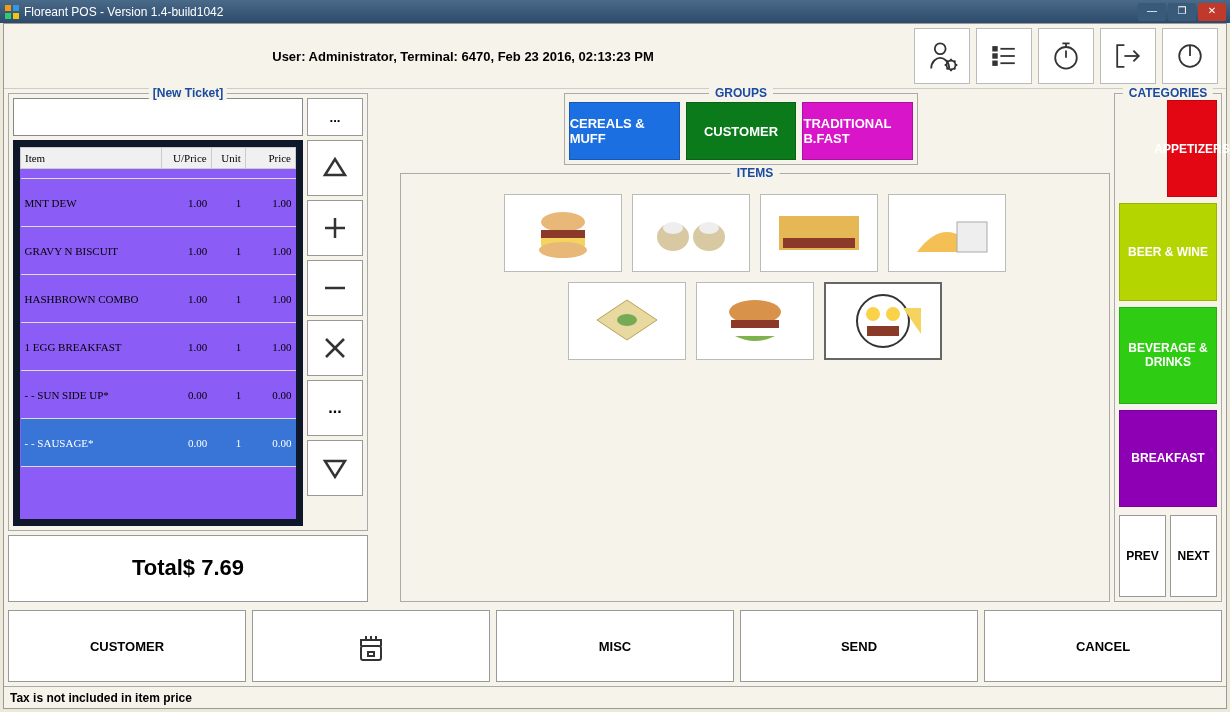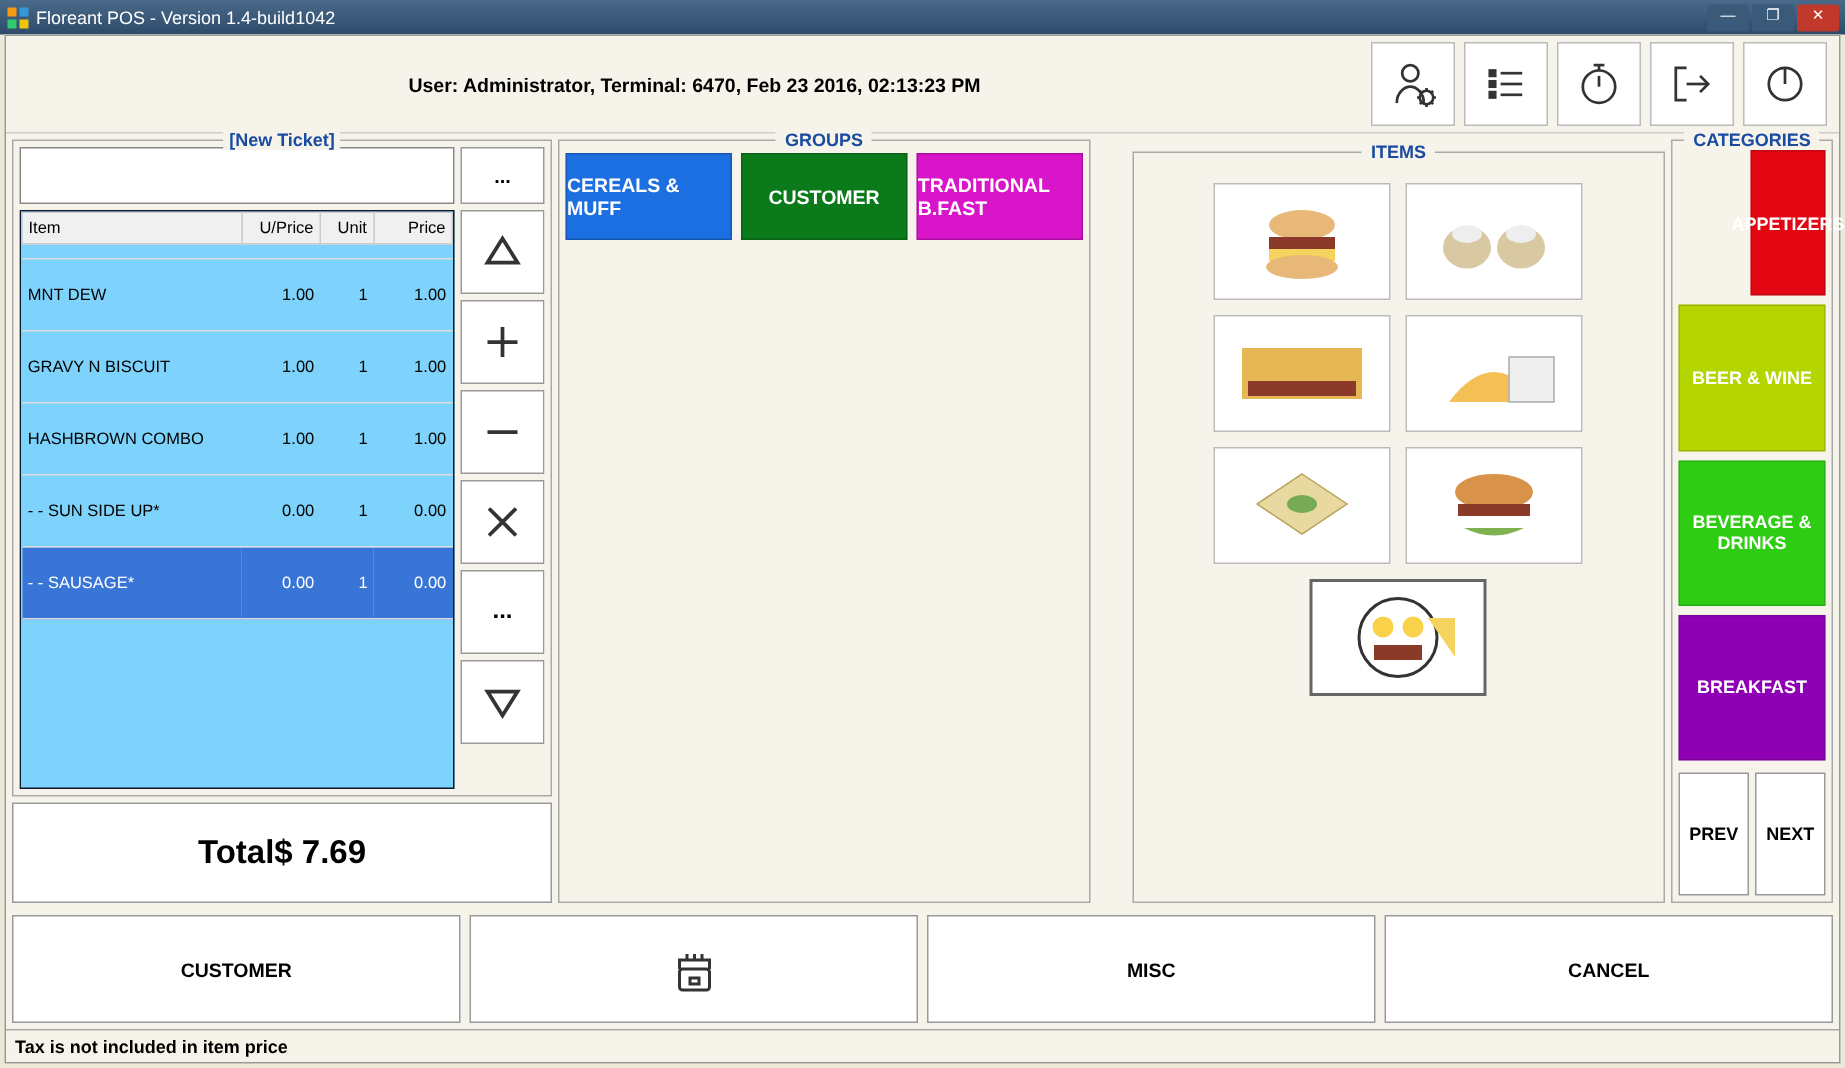--- a/index.html
+++ b/index.html
@@ -26,32 +26,32 @@
 .logo-icon span { display: block; }
 .logo-text { font-size: 26px; font-weight: 300; color: #333; letter-spacing: 1px; }
 .statusline { flex: 1; text-align: center; font-size: 13px; font-weight: bold; color: #000; }
 .header-btns { display: flex; gap: 6px; }
 .hbtn { width: 56px; height: 56px; background: #fff; border: 1px solid #bbb; display: flex; align-items: center; justify-content: center; cursor: pointer; }
 .hbtn svg { width: 36px; height: 36px; stroke: #333; fill: none; stroke-width: 2; }
 
 
 .main { display: flex; height: calc(100% - 65px - 80px - 22px); padding: 4px; gap: 4px; }
 .left { width: 360px; display: flex; flex-direction: column; }
-.center { flex: 1; display: flex; flex-direction: row; }
+.center { flex: 1; display: flex; flex-direction: column; align-items: center; }
 .right { width: 108px; display: flex; flex-direction: column; gap: 4px; }
 
 
 .ticket-fieldset { border: 1px solid #aaa; position: relative; padding: 4px; display: flex; flex-direction: column; height: 506px; }
 .ticket-legend { position: absolute; top: -8px; left: 50%; transform: translateX(-50%); background: #f5f3ea; padding: 0 4px; color: #1a4ba0; font-weight: bold; font-size: 12px; }
 .searchrow { display: flex; gap: 4px; margin-bottom: 4px; }
 .searchrow input { flex: 1; height: 38px; border: 1px solid #888; padding: 4px; font-size: 13px; }
 .dots-btn { width: 56px; height: 38px; background: #fff; border: 1px solid #999; cursor: pointer; font-weight: bold; }
 
 .ticket-body { display: flex; gap: 4px; flex: 1; overflow: hidden; }
-.grid { flex: 1; border: 1px solid #0f172a; background: #7dd3fc; overflow: hidden; }
+.grid { flex: 1; border: 7px solid #0f172a; background: #8b5cf6; overflow: hidden; font-family: Liberation Serif, serif; }
 .grid table { width: 100%; border-collapse: collapse; font-size: 11px; }
 .grid th { background: #f0f0f0; border: 1px solid #ccc; padding: 4px; font-weight: normal; }
 .grid td { border-bottom: 1px solid #ddd; padding: 0 4px; height: 48px; }
 .grid .c-item { text-align: left; width: 140px; }
 .grid .c-up { text-align: right; width: 50px; }
 .grid .c-unit { text-align: right; width: 34px; }
 .grid .c-price { text-align: right; width: 50px; }
 .grid tr.sel td { background: #3875d7; color: #fff; }
 .grid tr.cut td { height: 10px; padding: 0; }
 
@@ -190,20 +190,26 @@
                     <td class="c-unit">1</td>
                     <td class="c-price">1.00</td>
                   </tr>
                   <tr>
                     <td class="c-item">HASHBROWN COMBO</td>
                     <td class="c-up">1.00</td>
                     <td class="c-unit">1</td>
                     <td class="c-price">1.00</td>
                   </tr>
                   <tr>
+                    <td class="c-item">1 EGG BREAKFAST</td>
+                    <td class="c-up">1.00</td>
+                    <td class="c-unit">1</td>
+                    <td class="c-price">1.00</td>
+                  </tr>
+                  <tr>
                     <td class="c-item"> - - SUN SIDE UP*</td>
                     <td class="c-up">0.00</td>
                     <td class="c-unit">1</td>
                     <td class="c-price">0.00</td>
                   </tr>
                   <tr class="sel">
                     <td class="c-item"> - - SAUSAGE*</td>
                     <td class="c-up">0.00</td>
                     <td class="c-unit">1</td>
                     <td class="c-price">0.00</td>
@@ -335,18 +341,19 @@
       <svg viewBox="0 0 40 40">
           <rect x="10" y="20" width="20" height="14" rx="2"></rect>
           <path d="M10 20 L10 14 L30 14 L30 20"></path>
           <line x1="15" y1="10" x2="15" y2="14"></line>
           <line x1="20" y1="10" x2="20" y2="14"></line>
           <line x1="25" y1="10" x2="25" y2="14"></line>
           <rect x="17" y="26" width="6" height="4"></rect>
         </svg>
     </div>
     <div class="bbtn">MISC</div>
+    <div class="bbtn">SEND</div>
     <div class="bbtn">CANCEL</div>
   </div>
 
   <div class="statusbar">Tax is not included in item price</div>
 
 </div>
 
 </body></html>

